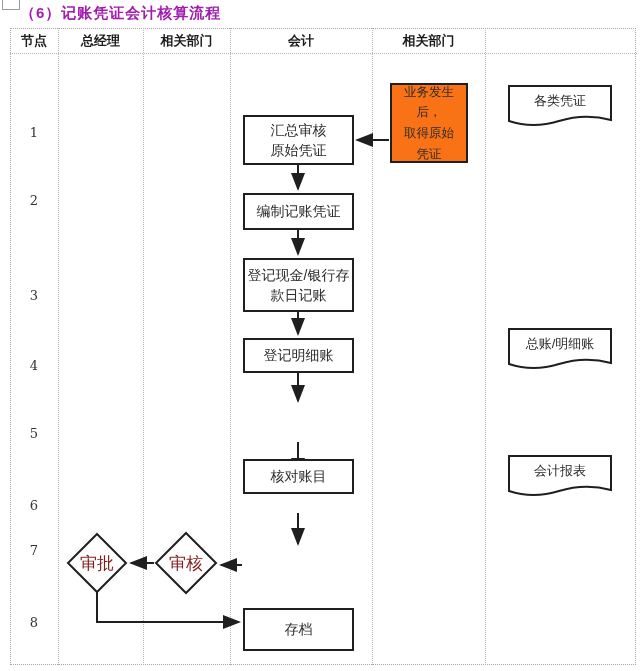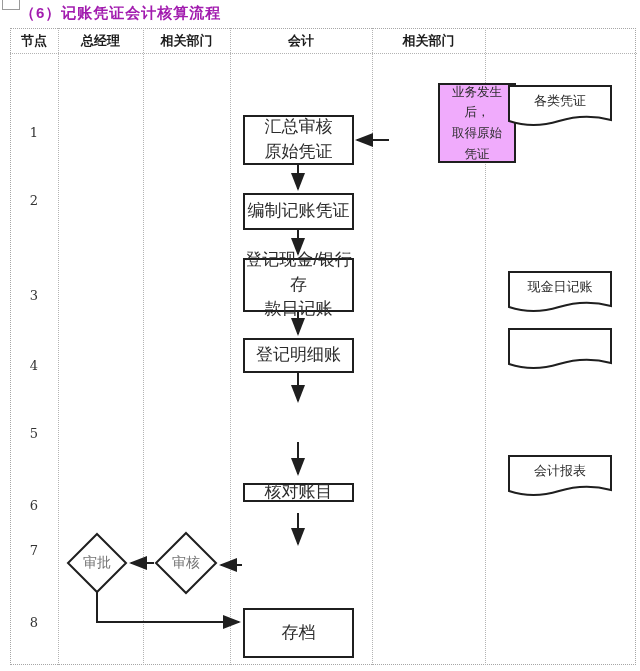--- a/index.html
+++ b/index.html
@@ -11,26 +11,26 @@
   .frame{position:absolute;left:10px;top:28px;width:626px;height:637px;border:1px dotted #a6a6a6;box-sizing:border-box;z-index:1;}
   .vline{position:absolute;top:28px;height:637px;width:0;border-left:1px dotted #b3b3b3;z-index:1;}
   .hline{position:absolute;left:10px;width:627px;height:0;border-top:1px dotted #b3b3b3;z-index:1;}
   .hcell{position:absolute;top:28px;height:25px;display:flex;align-items:center;justify-content:center;
          font-size:13px;font-weight:bold;color:#1c1c1c;z-index:2;}
   .nodenum{position:absolute;left:10px;width:48px;height:18px;display:flex;align-items:center;justify-content:center;
            font-family:"DejaVu Serif",serif;font-size:13px;color:#333;z-index:2;}
   
   .pbox{position:absolute;left:243px;width:111px;background:#fff;border:2px solid #1f1f1f;box-sizing:border-box;
         display:flex;align-items:center;justify-content:center;text-align:center;z-index:3;}
-  .pbox span{font-size:17px;color:#2b2b2b;white-space:pre-line;line-height:1.45;}
-  .tbox{position:absolute;left:390px;top:83px;width:78px;height:80px;background:#f0abfc;border:2px solid #1f1f1f;
-        box-sizing:border-box;display:flex;align-items:center;justify-content:center;text-align:center;z-index:3;margin-left:48px;}
+  .pbox span{font-size:14px;color:#2b2b2b;white-space:pre-line;line-height:1.45;}
+  .tbox{position:absolute;left:390px;top:83px;width:78px;height:80px;background:#f97316;border:2px solid #1f1f1f;
+        box-sizing:border-box;display:flex;align-items:center;justify-content:center;text-align:center;z-index:3;}
   .tbox span{font-size:12.5px;color:#2b2b2b;white-space:pre-line;line-height:1.65;}
   .dlabel{position:absolute;width:58px;height:18px;display:flex;align-items:center;justify-content:center;
-          font-size:14px;color:#737373;z-index:4;}
+          font-size:17px;color:#7f1d1d;z-index:4;}
   .doc{position:absolute;left:508px;width:104px;height:48px;z-index:3;}
   .doc svg{position:absolute;left:0;top:0;}
   .doc span{position:absolute;left:0;top:7px;width:100%;text-align:center;font-size:13px;color:#2b2b2b;}
   #connectors{position:absolute;left:0;top:0;z-index:2;pointer-events:none;}
 </style>
 </head>
 <body>
 
 <div id="page">
 
@@ -93,52 +93,47 @@
   <div class="pbox" style="top:193px;height:37px">
       <span>编制记账凭证</span>
     </div>
   <div class="pbox" style="top:258px;height:54px">
       <span>登记现金/银行存
 款日记账</span>
     </div>
   <div class="pbox" style="top:338px;height:35px">
       <span>登记明细账</span>
     </div>
-  <div class="pbox" style="top:483px;height:19px">
+  <div class="pbox" style="top:459px;height:35px">
       <span>核对账目</span>
     </div>
-  <div class="pbox" style="top:608px;height:50px">
+  <div class="pbox" style="top:608px;height:43px">
       <span>存档</span>
     </div>
 
   <div class="tbox">
       <span>业务发生后，
 取得原始
 凭证</span>
     </div>
 
   <div class="dlabel" style="left:157px;top:554px">审核</div>
   <div class="dlabel" style="left:68px;top:554px">审批</div>
 
   <div class="doc" style="top:85px">
     <svg width="104" height="48">
         <path d="M1 1 L103 1 L103 35 Q77 28 51 36 Q25 44 1 36 Z" fill="#ffffff" stroke="#1f1f1f" stroke-width="2"></path>
       </svg>
     <span>各类凭证</span>
   </div>
-  <div class="doc" style="top:271px">
-    <svg width="104" height="48">
-        <path d="M1 1 L103 1 L103 35 Q77 28 51 36 Q25 44 1 36 Z" fill="#ffffff" stroke="#1f1f1f" stroke-width="2"></path>
-      </svg>
-    <span>现金日记账</span>
-  </div>
   <div class="doc" style="top:328px">
     <svg width="104" height="48">
         <path d="M1 1 L103 1 L103 35 Q77 28 51 36 Q25 44 1 36 Z" fill="#ffffff" stroke="#1f1f1f" stroke-width="2"></path>
       </svg>
+    <span>总账/明细账</span>
   </div>
   <div class="doc" style="top:455px">
     <svg width="104" height="48">
         <path d="M1 1 L103 1 L103 35 Q77 28 51 36 Q25 44 1 36 Z" fill="#ffffff" stroke="#1f1f1f" stroke-width="2"></path>
       </svg>
     <span>会计报表</span>
   </div>
 
 </div>
 

